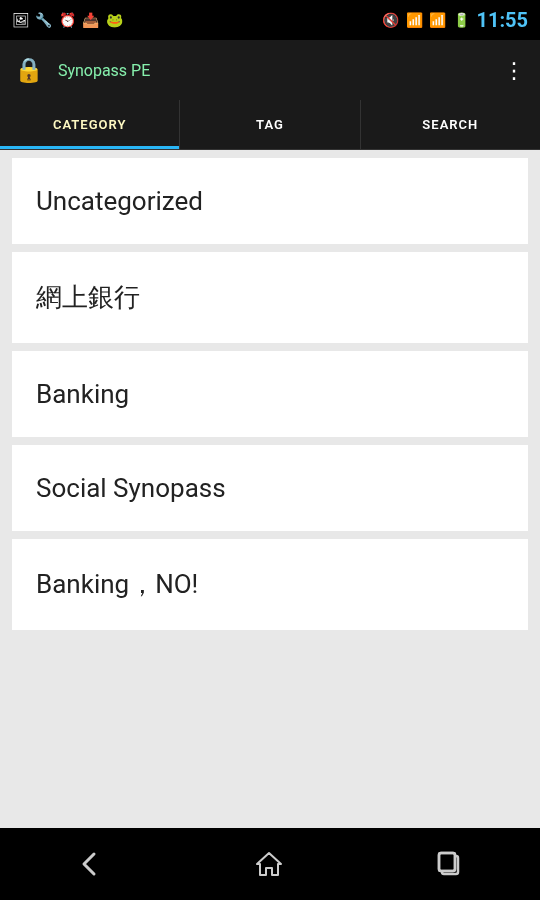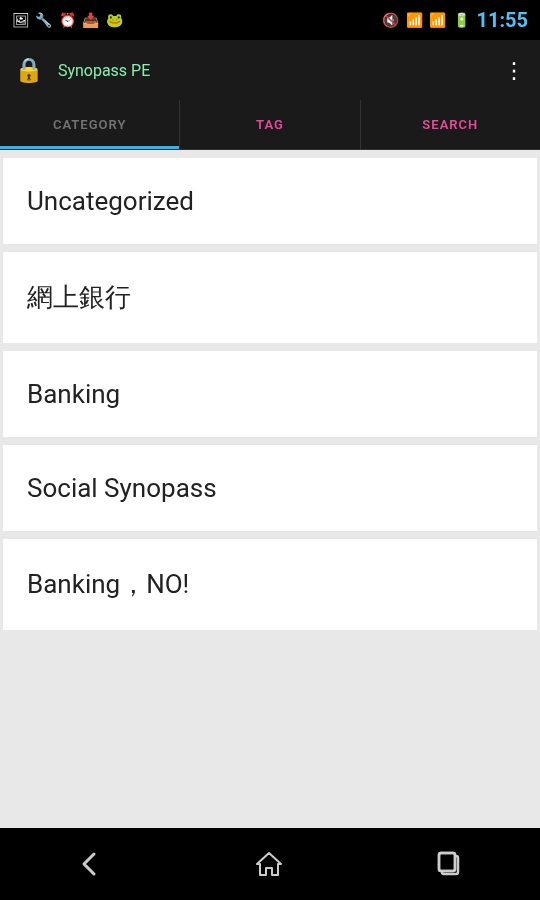--- a/index.html
+++ b/index.html
@@ -90,55 +90,55 @@
       align-items: stretch;
       flex-shrink: 0;
       border-bottom: 1px solid #333;
     }
 
     .tab-item {
       flex: 1;
       display: flex;
       align-items: center;
       justify-content: center;
-      color: #ec4899;
+      color: #ffffff;
       font-size: 13px;
       font-weight: 600;
       letter-spacing: 1px;
       cursor: pointer;
       position: relative;
       border-right: 1px solid #333;
     }
 
     .tab-item:last-child {
       border-right: none;
     }
 
     .tab-item.active {
-      color: #737373;
+      color: #fef9c3;
     }
 
     .tab-item.active::after {
       content: '';
       position: absolute;
       bottom: 0;
       left: 0;
       right: 0;
       height: 3px;
       background: #29b6f6;
     }
 
     
     .list-container {
       flex: 1;
       background: #e8e8e8;
       display: flex;
       flex-direction: column;
       gap: 8px;
-      padding: 8px 3px;
+      padding: 8px 12px;
       overflow-y: auto;
     }
 
     .list-item {
       background: #fff;
       padding: 28px 24px;
       display: flex;
       align-items: center;
       cursor: pointer;
     }

